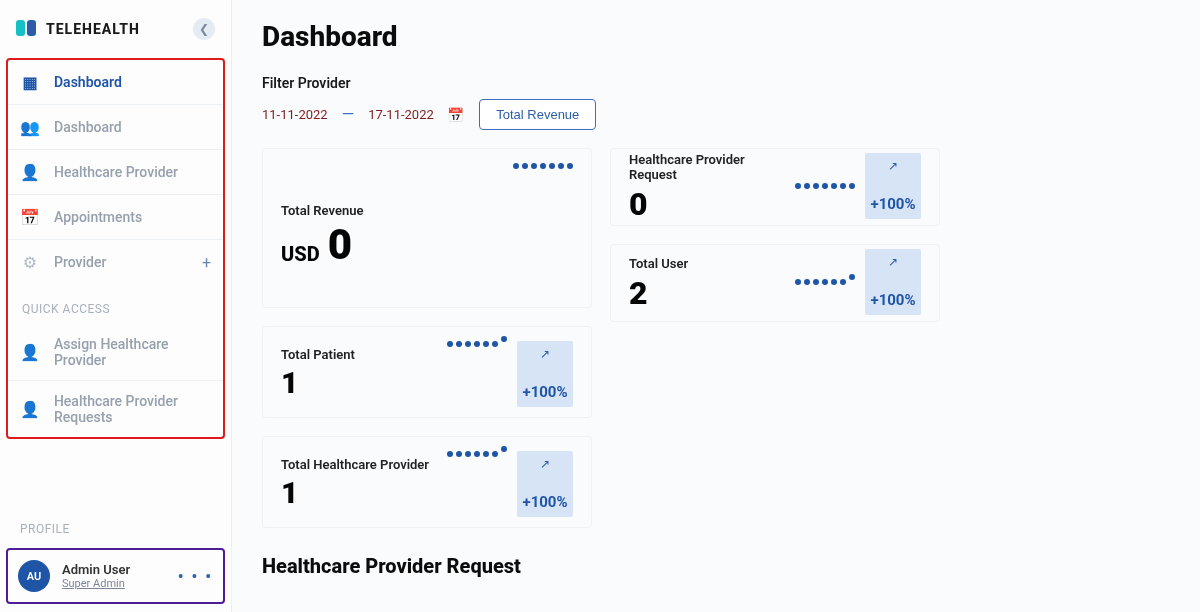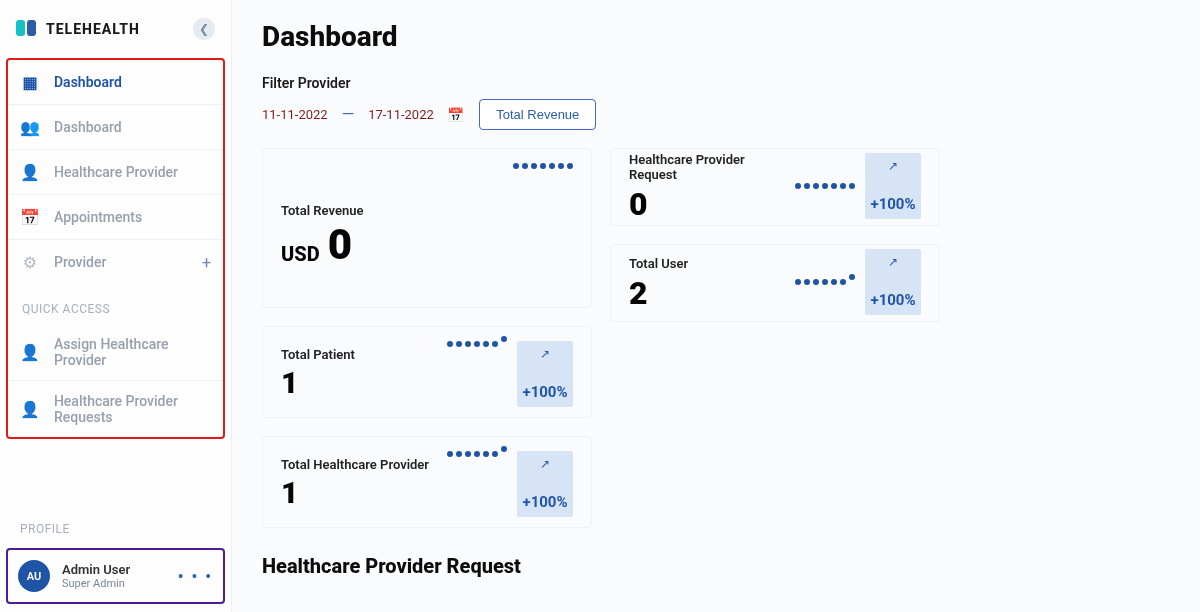--- a/index.html
+++ b/index.html
@@ -86,21 +86,21 @@
     display:flex; align-items:center; gap:12px;
     padding: 10px 10px;
   }
   .avatar {
     width:32px;height:32px;border-radius:50%;
     background:#1f55a6;color:#fff;
     display:flex;align-items:center;justify-content:center;
     font-size:11px;font-weight:600;
   }
   .profile-text .name{font-size:13px;font-weight:600;color:#333;}
-  .profile-text .role{font-size:11px;color:#7b8596;}
+  .profile-text .role{font-size:11px;color:#7b8596;text-decoration:underline;}
   .dots{margin-left:auto;color:#2c64b4;letter-spacing:2px;font-weight:700;}
 
   
   .main {
     flex:1;
     padding: 20px 30px;
     overflow:auto;
   }
   .page-title { font-size:28px;font-weight:800;color:#0c0c0c;}
   .page-sub { font-size:13px;color:#9aa3af;margin-top:2px;}

